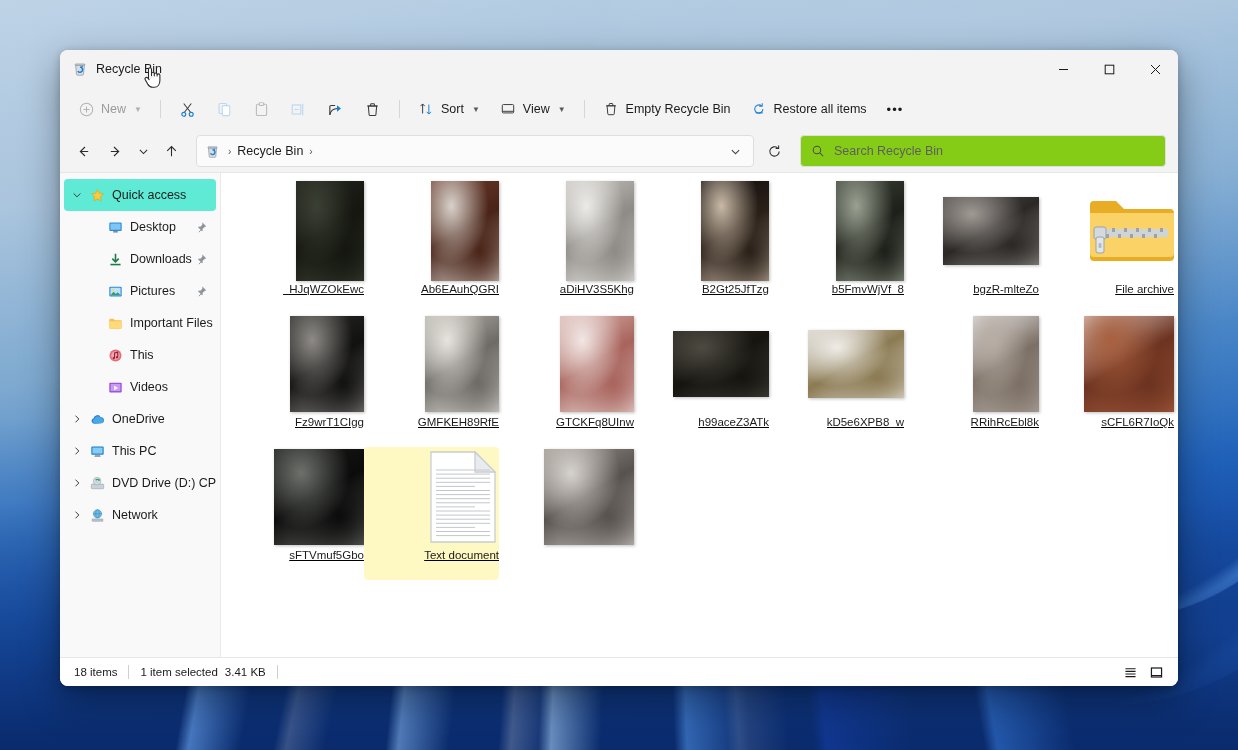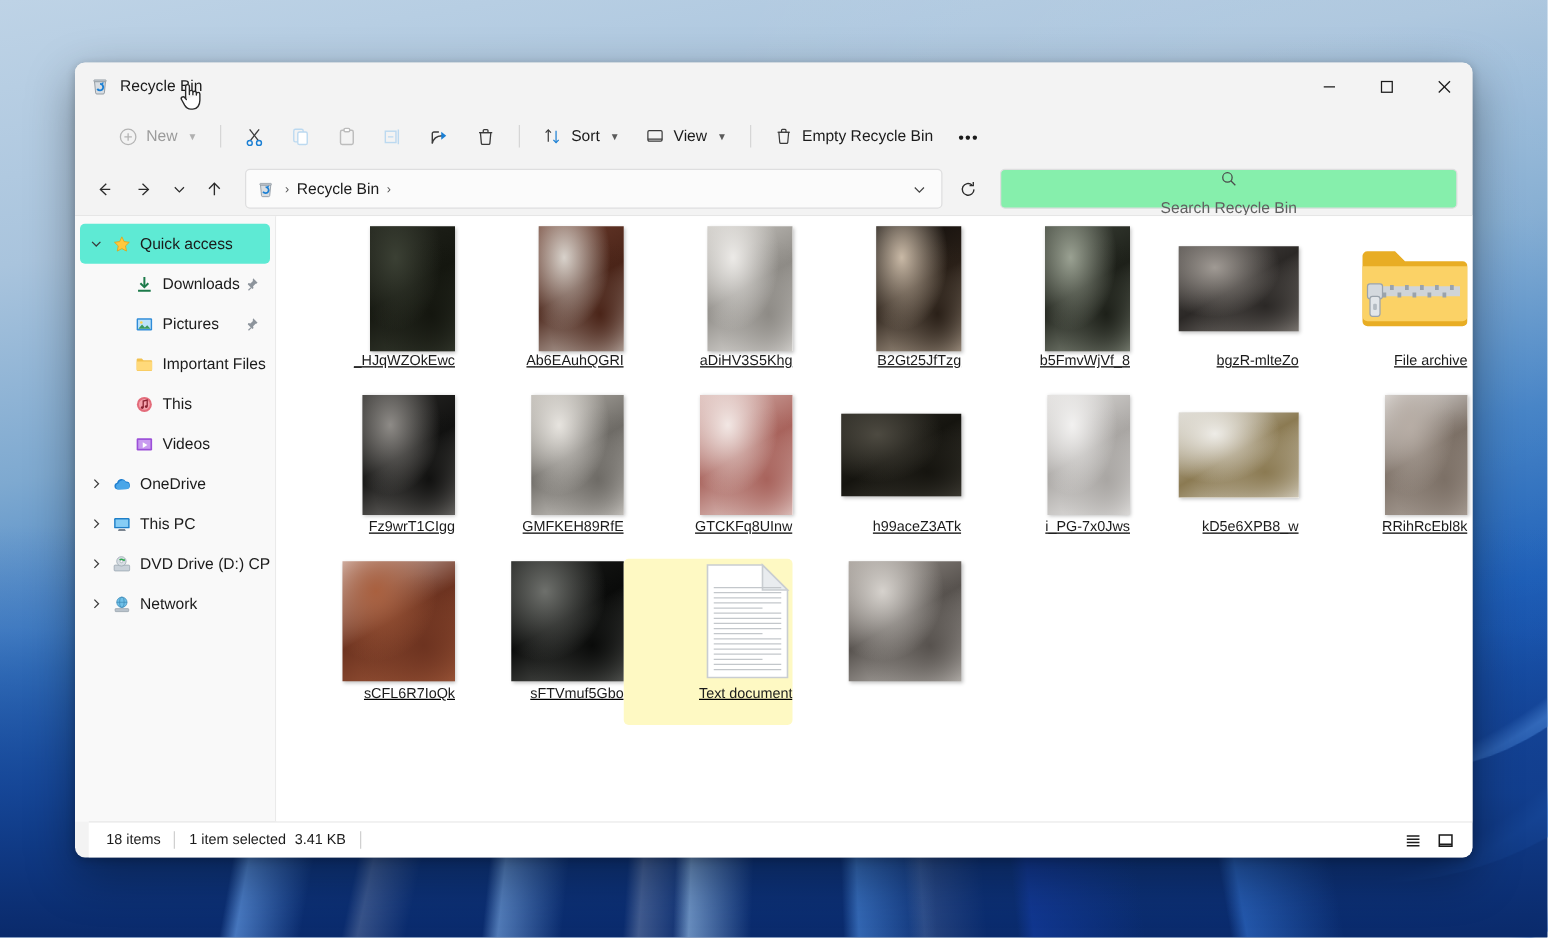--- a/index.html
+++ b/index.html
@@ -95,21 +95,21 @@
   .winbtn {
     width: 46px; height: 38px;
     display: flex; align-items: center; justify-content: center;
     color: #1a1a1a;
   }
 
   
   #toolbar {
     height: 42px;
     display: flex; align-items: center;
-    padding: 0 26px;
+    padding: 0 10px;
     gap: 2px;
     background: #f3f3f3;
     flex: none;
   }
   .tb-item {
     height: 30px;
     display: flex; align-items: center; gap: 7px;
     padding: 0 9px;
     border-radius: 4px;
     font-size: 12.5px;
@@ -160,27 +160,26 @@
     border-radius: 3px; color: #3a3a3a;
   }
   #refreshbtn {
     width: 28px; height: 30px; margin-left: 4px;
     display: flex; align-items: center; justify-content: center;
     border-radius: 4px; color: #2b2b2b;
   }
   #searchbox {
     width: 344px; height: 30px;
     margin-left: 10px;
-    background: #86efac;
+    background: #84cc16;
     border: 1px solid #dededf;
     border-radius: 4px;
     display: flex; align-items: center;
     padding: 0 10px;
     gap: 9px;
-    flex-direction: column;
   }
   #search-placeholder { font-size: 12.5px; color: #5f5f5f; }
 
   
   #body {
     flex: 1;
     display: flex;
     background: #fff;
     border-top: 1px solid #e6e6e6;
     min-height: 0;
@@ -266,21 +265,20 @@
   
   #statusbar {
     height: 28px;
     flex: none;
     background: #fff;
     border-top: 1px solid #e6e6e6;
     display: flex; align-items: center;
     padding: 0 10px 0 14px;
     font-size: 11.5px;
     color: #1b1b1b;
-    margin-left: 11px;
   }
   .status-sep {
     width: 1px; height: 14px; background: #d0d0d0; margin: 0 11px;
   }
   #status-right { margin-left: auto; display: flex; align-items: center; gap: 2px; }
   .viewbtn {
     width: 24px; height: 22px;
     display: flex; align-items: center; justify-content: center;
     border-radius: 3px; color: #1b1b1b;
   }
@@ -437,20 +435,30 @@
       <span class="tb-icon">
         <svg width="16" height="16" viewBox="0 0 18 18">
           <path d="M4.6 5.4h8.8l-.8 9.1a1 1 0 0 1-1 .9H6.4a1 1 0 0 1-1-.9z" fill="none" stroke="#3a3a3a" stroke-width="1.1"></path>
           <line x1="3.4" y1="5.4" x2="14.6" y2="5.4" stroke="#3a3a3a" stroke-width="1.1"></line>
           <path d="M7 5.4V3.6a.8.8 0 0 1 .8-.8h2.4a.8.8 0 0 1 .8.8v1.8" fill="none" stroke="#3a3a3a" stroke-width="1.1"></path>
         </svg>
       </span>
       <span>Empty Recycle Bin</span>
     </div>
 
+    <div class="tb-item">
+      <span class="tb-icon">
+        <svg width="16" height="16" viewBox="0 0 18 18">
+          <path d="M13.4 9a4.6 4.6 0 1 1-1.6-3.5" fill="none" stroke="#1a7fd4" stroke-width="1.2"></path>
+          <path d="M12.6 2.4v3.4H9.2" fill="none" stroke="#1a7fd4" stroke-width="1.2"></path>
+          <path d="M5.2 13.4h8.2" stroke="#1a7fd4" stroke-width="1.1"></path>
+        </svg>
+      </span>
+      <span>Restore all items</span>
+    </div>
 
     <div class="tb-item">
       <span style="letter-spacing:1px;font-size:13px;">•••</span>
     </div>
   </div>
 
   <div id="addressrow">
     <div class="navbtn">
       <svg width="15" height="15" viewBox="0 0 16 16">
           <path d="M9.6 3.2L4.6 8l5 4.8" fill="none" stroke="currentColor" stroke-width="1.15"></path>
@@ -521,20 +529,37 @@
             <svg width="10" height="10" viewBox="0 0 12 12">
               <path d="M2 4.2L6 8.2l4-4" fill="none" stroke="#3a3a3a" stroke-width="1.2"></path>
             </svg>
           </span>
           <span class="nav-icon">
             <svg width="15" height="15" viewBox="0 0 16 16">
               <path d="M8 1.6l1.9 4 4.4.6-3.2 3.1.8 4.4L8 11.6l-3.9 2.1.8-4.4L1.7 6.2l4.4-.6z" fill="#ffc83d" stroke="#e0a413" stroke-width=".7"></path>
             </svg>
           </span>
           <span class="nav-label">Quick access</span>
+        </div>
+        <div class="nav-item child">
+          <span class="nav-twisty"></span>
+          <span class="nav-icon">
+            <svg width="15" height="15" viewBox="0 0 16 16">
+              <rect x="1.4" y="2.6" width="13.2" height="9" rx="1" fill="#2e8bd8"></rect>
+              <rect x="2.6" y="3.8" width="10.8" height="6.6" fill="#7ec6f5"></rect>
+              <rect x="5.6" y="11.8" width="4.8" height="1.6" fill="#7b8590"></rect>
+            </svg>
+          </span>
+          <span class="nav-label">Desktop</span>
+          <span class="nav-pin">
+            <svg width="12" height="12" viewBox="0 0 14 14">
+              <path d="M5.2 1.8l4.2 4.2-1.2 1.1-.6-.2-2.4 2.4.4 1.7-1 .9-4.5-4.5.9-1 1.7.4 2.4-2.4-.2-.6z" fill="#8d949c"></path>
+              <line x1="3.4" y1="10.6" x2="0.9" y2="13.1" stroke="#8d949c" stroke-width="1.1"></line>
+            </svg>
+          </span>
         </div>
         <div class="nav-item child">
           <span class="nav-twisty"></span>
           <span class="nav-icon">
             <svg width="15" height="15" viewBox="0 0 16 16">
               <line x1="8" y1="1.8" x2="8" y2="10" stroke="#1c7a4a" stroke-width="1.7"></line>
               <path d="M4.6 7L8 10.4 11.4 7" fill="none" stroke="#1c7a4a" stroke-width="1.7"></path>
               <line x1="2.6" y1="13.4" x2="13.4" y2="13.4" stroke="#1c7a4a" stroke-width="1.7"></line>
             </svg>
           </span>
@@ -744,26 +769,20 @@
             <div class="file-label">GTCKFq8UInw</div>
           </div>
           <div class="file-cell">
             <div class="thumb-wrap">
               <div class="thumb" style="width:96px;height:66px;background:radial-gradient(ellipse at 30% 25%, #4d4a41 0%, rgba(0,0,0,0) 55%),radial-gradient(ellipse at 72% 70%, #15140f 0%, rgba(0,0,0,0) 60%),linear-gradient(150deg, #2c2a24 0%, #15140f 48%, #4d4a41 100%);"></div>
             </div>
             <div class="file-label">h99aceZ3ATk</div>
           </div>
           <div class="file-cell">
             <div class="thumb-wrap">
-              <div class="thumb" style="width:66px;height:96px;background:radial-gradient(ellipse at 30% 25%, #f2f1f0 0%, rgba(0,0,0,0) 55%),radial-gradient(ellipse at 72% 70%, #a9a6a3 0%, rgba(0,0,0,0) 60%),linear-gradient(150deg, #dedcda 0%, #a9a6a3 48%, #f2f1f0 100%);"></div>
-            </div>
-            <div class="file-label">i_PG-7x0Jws</div>
-          </div>
-          <div class="file-cell">
-            <div class="thumb-wrap">
               <div class="thumb" style="width:96px;height:68px;background:radial-gradient(ellipse at 30% 25%, #eeece7 0%, rgba(0,0,0,0) 55%),radial-gradient(ellipse at 72% 70%, #8b7a52 0%, rgba(0,0,0,0) 60%),linear-gradient(150deg, #d7d4cc 0%, #8b7a52 48%, #eeece7 100%);"></div>
             </div>
             <div class="file-label">kD5e6XPB8_w</div>
           </div>
           <div class="file-cell">
             <div class="thumb-wrap">
               <div class="thumb" style="width:66px;height:96px;background:radial-gradient(ellipse at 30% 25%, #b7ada5 0%, rgba(0,0,0,0) 55%),radial-gradient(ellipse at 72% 70%, #7c7066 0%, rgba(0,0,0,0) 60%),linear-gradient(150deg, #e7e5e3 0%, #7c7066 48%, #b7ada5 100%);"></div>
             </div>
             <div class="file-label">RRihRcEbl8k</div>
           </div>

